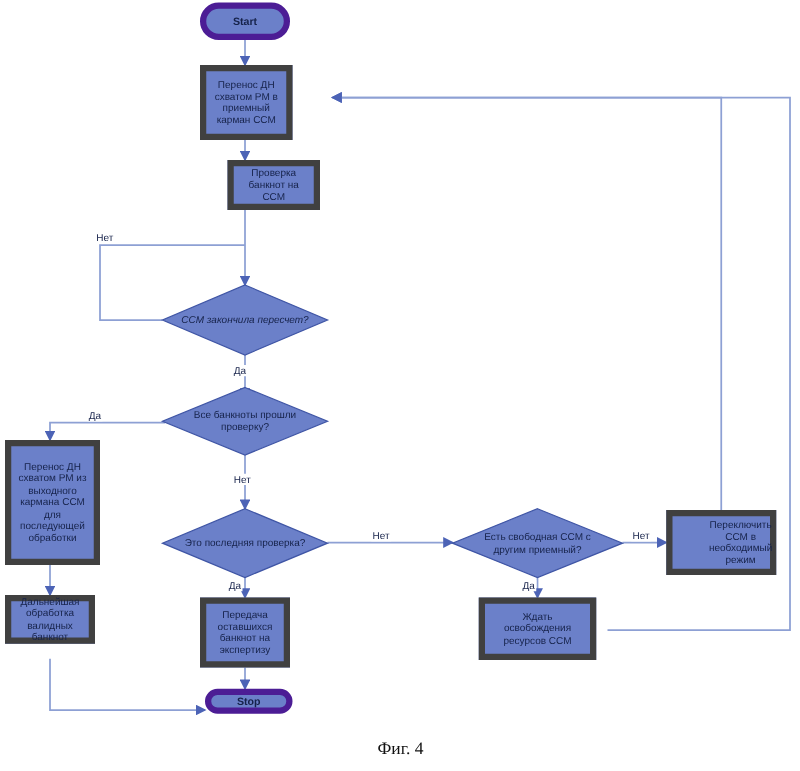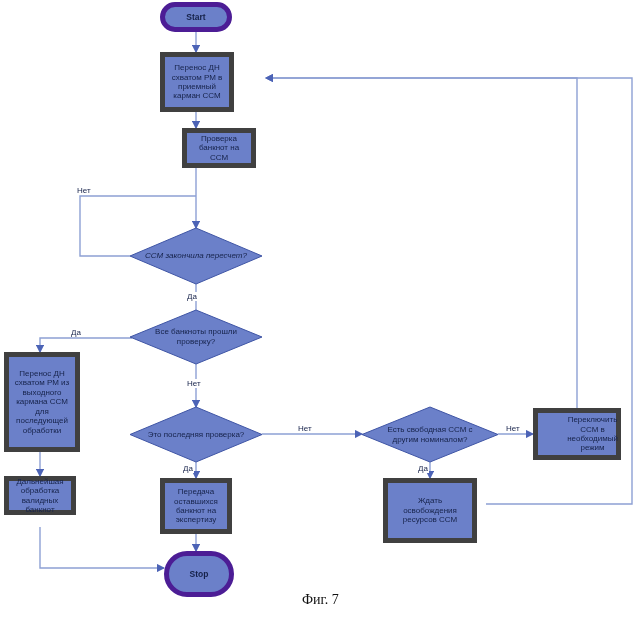--- a/index.html
+++ b/index.html
@@ -162,56 +162,56 @@
   <svg width="132" height="55" viewBox="0 0 132 55">
     <polygon points="66,0 132,27.5 66,55 0,27.5" fill="#6b80c9" stroke="#3f55a5" stroke-width="1"></polygon>
   </svg>
   <div class="decision-label">Это последняя  проверка?</div>
 </div>
 
 <div class="decision-wrap" style="left:362px; top:407px; width:136px; height:55px;">
   <svg width="136" height="55" viewBox="0 0 136 55">
     <polygon points="68,0 136,27.5 68,55 0,27.5" fill="#6b80c9" stroke="#3f55a5" stroke-width="1"></polygon>
   </svg>
-  <div class="decision-label">Есть свободная  ССМ с другим номиналом?</div>
+  <div class="decision-label">Есть свободная  ССМ с другим приемный?</div>
 </div>
 
 <div class="node process" style="left:4px; top:352px; width:76px; height:100px;">
   <span>Перенос ДН схватом РМ из выходного кармана  ССМ для последующей обработки</span>
 </div>
 
 <div class="node process" style="left:4px; top:476px; width:72px; height:39px;">
   <span>Дальнейшая обработка валидных банкнот</span>
 </div>
 
 <div class="node process" style="left:160px; top:478px; width:72px; height:56px;">
   <span>Передача оставшихся банкнот на экспертизу</span>
 </div>
 
-<div class="node process" style="left:383px; top:478px; width:94px; height:65px;">
+<div class="node process" style="left:383px; top:478px; width:94px; height:50px;">
   <span>Ждать освобождения ресурсов ССМ</span>
 </div>
 
 <div class="node process" style="left:533px; top:408px; width:88px; height:52px;padding-left:33px;">
   <span>Переключить ССМ в необходимый режим</span>
 </div>
 
-<div class="node terminator" style="left:164px; top:551px; width:70px; height:46px;">
+<div class="node terminator" style="left:164px; top:551px; width:70px; height:20px;">
   <span>Stop</span>
 </div>
 
 <div class="edge-label" style="left:76px; top:186px;">Нет</div>
 
 <div class="edge-label" style="left:186px; top:292px;">Да</div>
 
 <div class="edge-label" style="left:70px; top:328px;">Да</div>
 
 <div class="edge-label" style="left:186px; top:379px;">Нет</div>
 
 <div class="edge-label" style="left:182px; top:464px;">Да</div>
 
 <div class="edge-label" style="left:297px; top:424px;">Нет</div>
 
 <div class="edge-label" style="left:417px; top:464px;">Да</div>
 
 <div class="edge-label" style="left:505px; top:424px;">Нет</div>
 
-<div class="caption" style="left:302px; top:592px;">Фиг. 7</div>
+<div class="caption" style="left:302px; top:592px;">Фиг. 4</div>
 
 </body></html>

